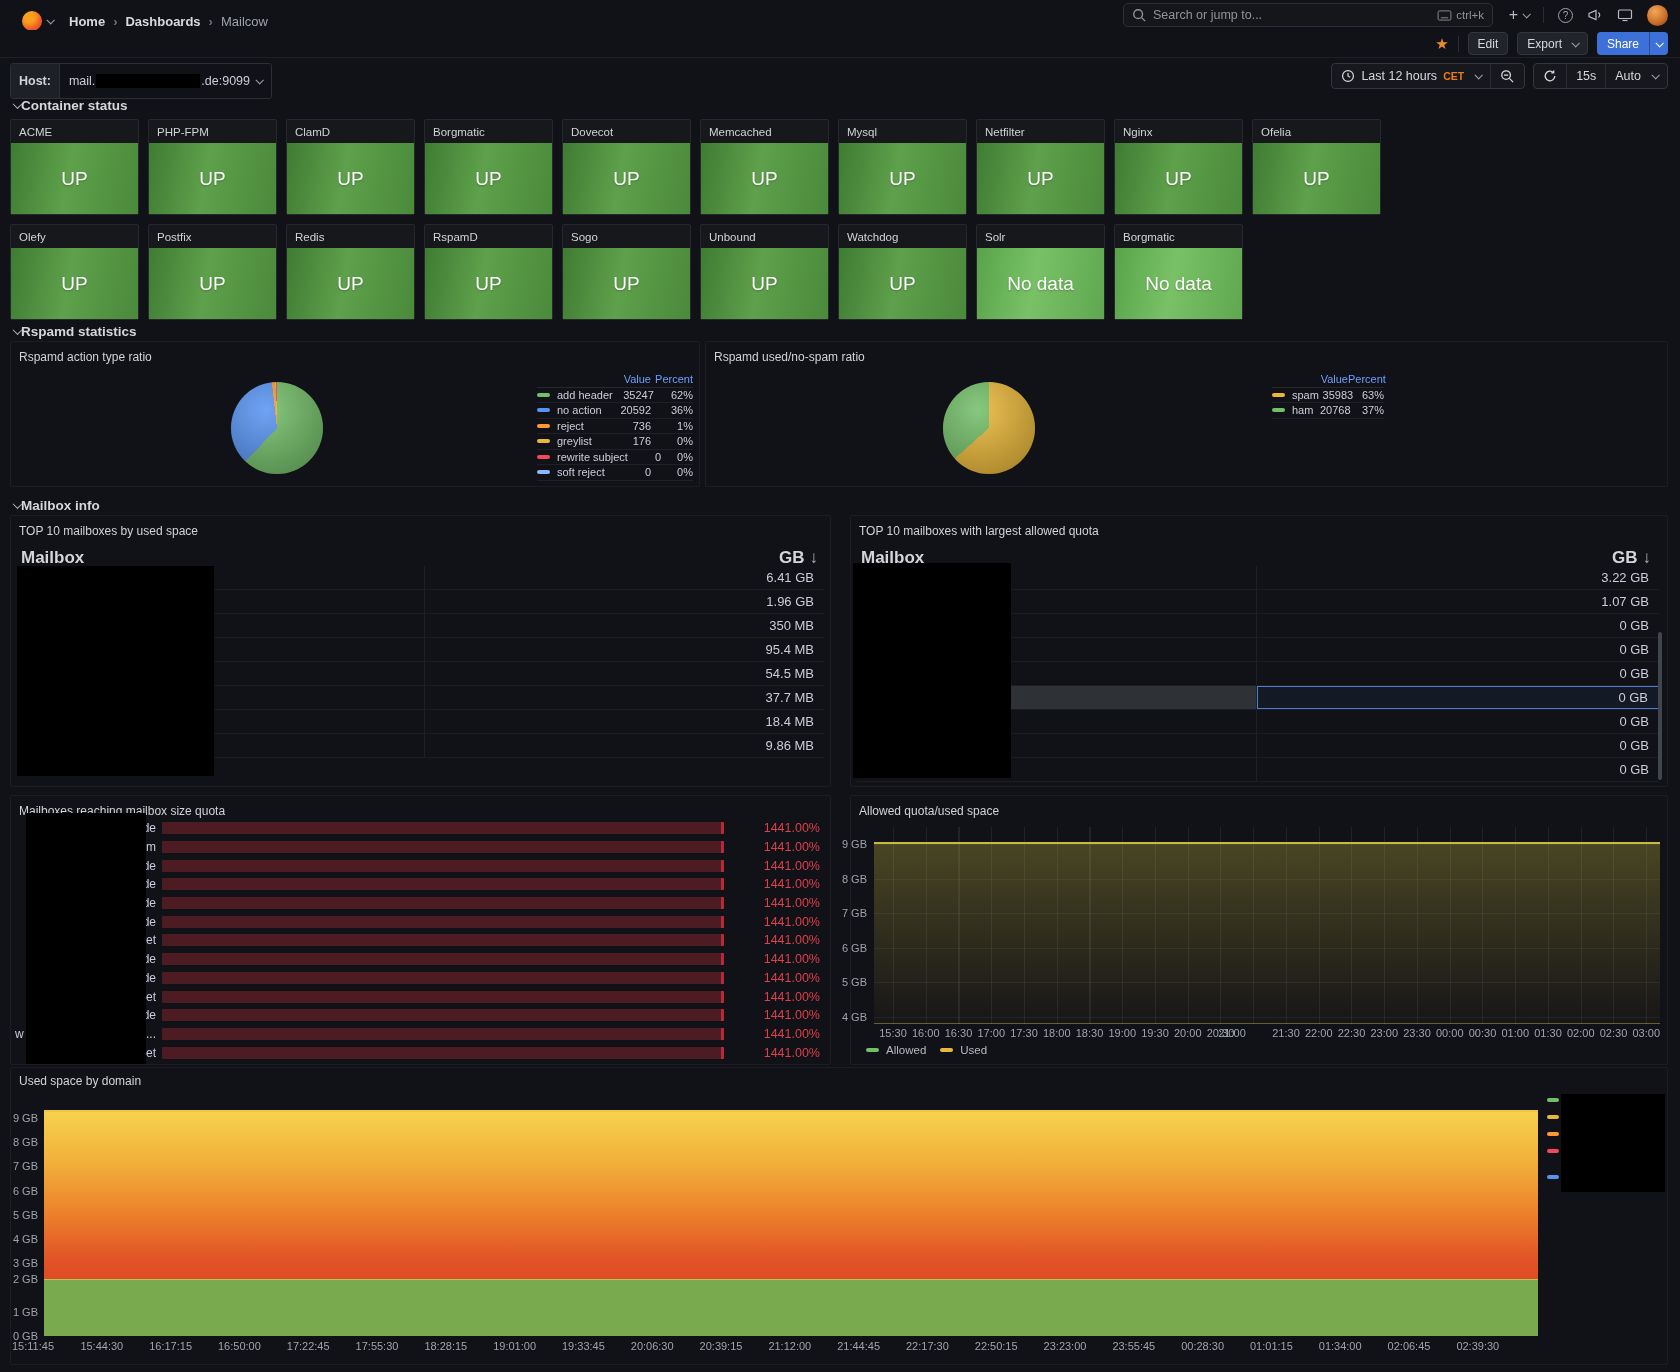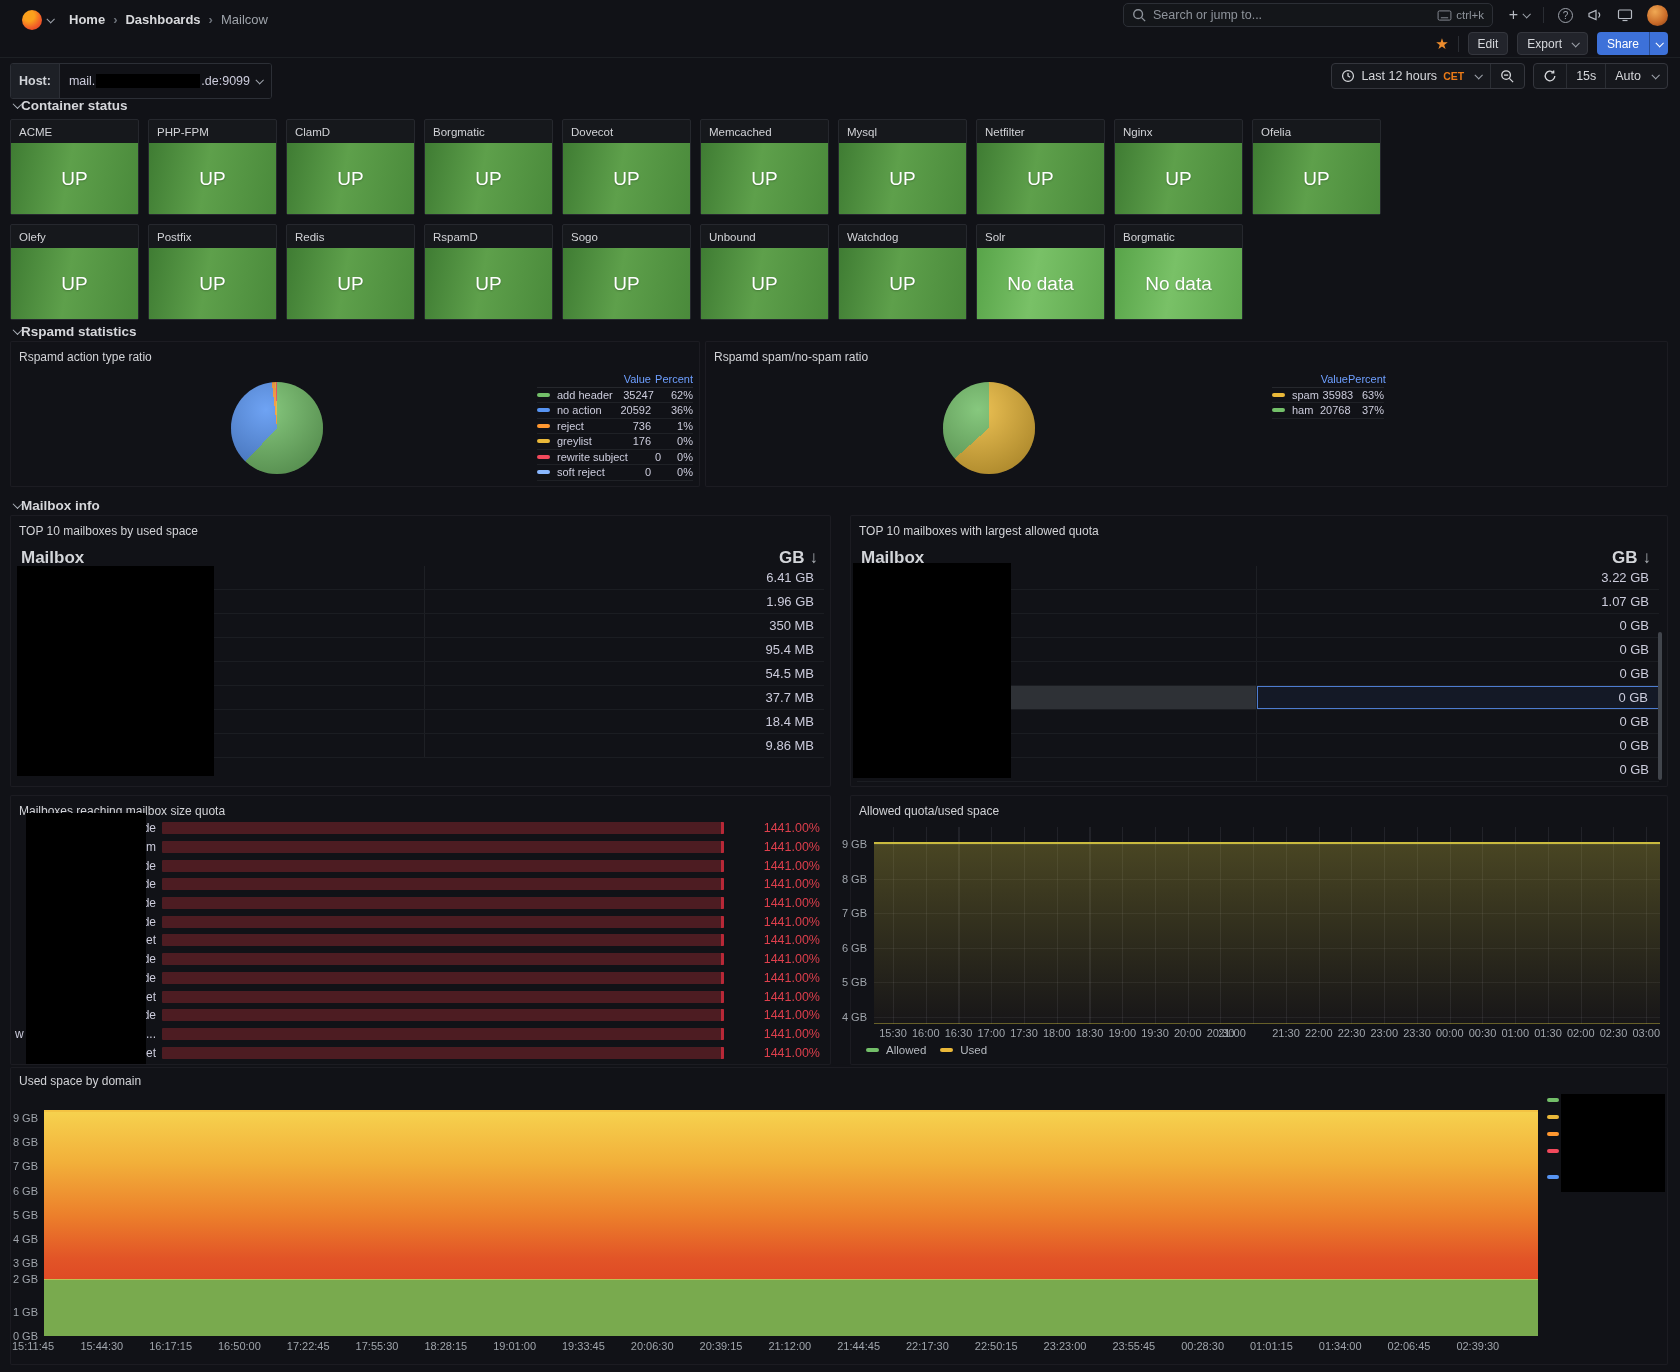--- a/index.html
+++ b/index.html
@@ -1,21 +1,21 @@
 <!DOCTYPE html>
 <html><head>
 <meta charset="utf-8">
 <style>
   *{margin:0;padding:0;box-sizing:border-box}
   html,body{background:#111217}
   body{font-family:"Liberation Sans",sans-serif;color:#ccccdc}
   .app{position:relative;width:1680px;height:1372px;background:#111217;overflow:hidden}
 
   
-  .navbar{position:absolute;left:0;top:0;width:1680px;height:46px;display:flex;align-items:center;border-bottom:7px solid #f0abfc;background:#111217;z-index:5}
+  .navbar{position:absolute;left:0;top:0;width:1680px;height:46px;display:flex;align-items:center;border-bottom:4px solid #f0abfc;background:#111217;z-index:5}
   .glogo{width:20px;height:20px;border-radius:50%;margin-left:22px;background:radial-gradient(circle at 35% 30%,#fba01c 0 28%,#f05a28 65%,#d93a20 100%)}
   .cdown{display:inline-block;width:6px;height:6px;border-right:1.5px solid #9da2ab;border-bottom:1.5px solid #9da2ab;transform:rotate(45deg) translateY(-1px);margin-left:5px}
   .breadcrumb{display:flex;align-items:center;gap:8px;margin-left:16px;font-size:13px;font-weight:700}
   .bc-item{color:#d8d9dc;cursor:pointer}
   .bc-item.current{color:#9ea3aa;font-weight:400}
   .bc-sep{color:#6e737b;font-size:13px}
   .searchbox{position:absolute;left:1123px;top:3px;width:370px;height:24px;border:1px solid #2c2f36;border-radius:5px;background:#14161a;display:flex;align-items:center;padding:0 8px;gap:7px}
   .searchbox input{flex:1;background:transparent;border:0;outline:0;color:#ccccdc;font-size:12.5px;font-family:"Liberation Sans",sans-serif}
   .searchbox input::placeholder{color:#8e939b}
   .kshort{display:flex;align-items:center;gap:4px;color:#8e939b;font-size:11.5px;white-space:nowrap}
@@ -407,21 +407,21 @@
             <i class="dash" style="background: rgb(138, 184, 255);"></i>
             <span>soft reject</span>
           </span>
           <span class="pl-val" style="width: 44px;">0</span>
           <span class="pl-pct" style="width: 42px;">0%</span>
         </div>
       </div>
   </div>
 
   <div class="panel" style="left:705px;top:341px;width:963px;height:146px">
-    <span class="ptitle">Rspamd spam/no-spam ratio</span>
+    <span class="ptitle">Rspamd used/no-spam ratio</span>
     <div class="pie" style="left: 237px; top: 40px; background: conic-gradient(rgb(234, 184, 57) 0%, rgb(234, 184, 57) 63.4%, rgb(115, 191, 105) 63.4%, rgb(115, 191, 105) 100%);"></div>
     <div class="plegend" style="left:566px;top:30px;width:112px">
         <div class="pl-row pl-head">
           <span class="pl-label"></span>
           <span class="pl-val head" style="width: 40px;">Value</span>
           <span class="pl-pct head" style="width: 36px;">Percent</span>
         </div>
         <div class="pl-row">
           <span class="pl-label">
             <i class="dash" style="background: rgb(234, 184, 57);"></i>

